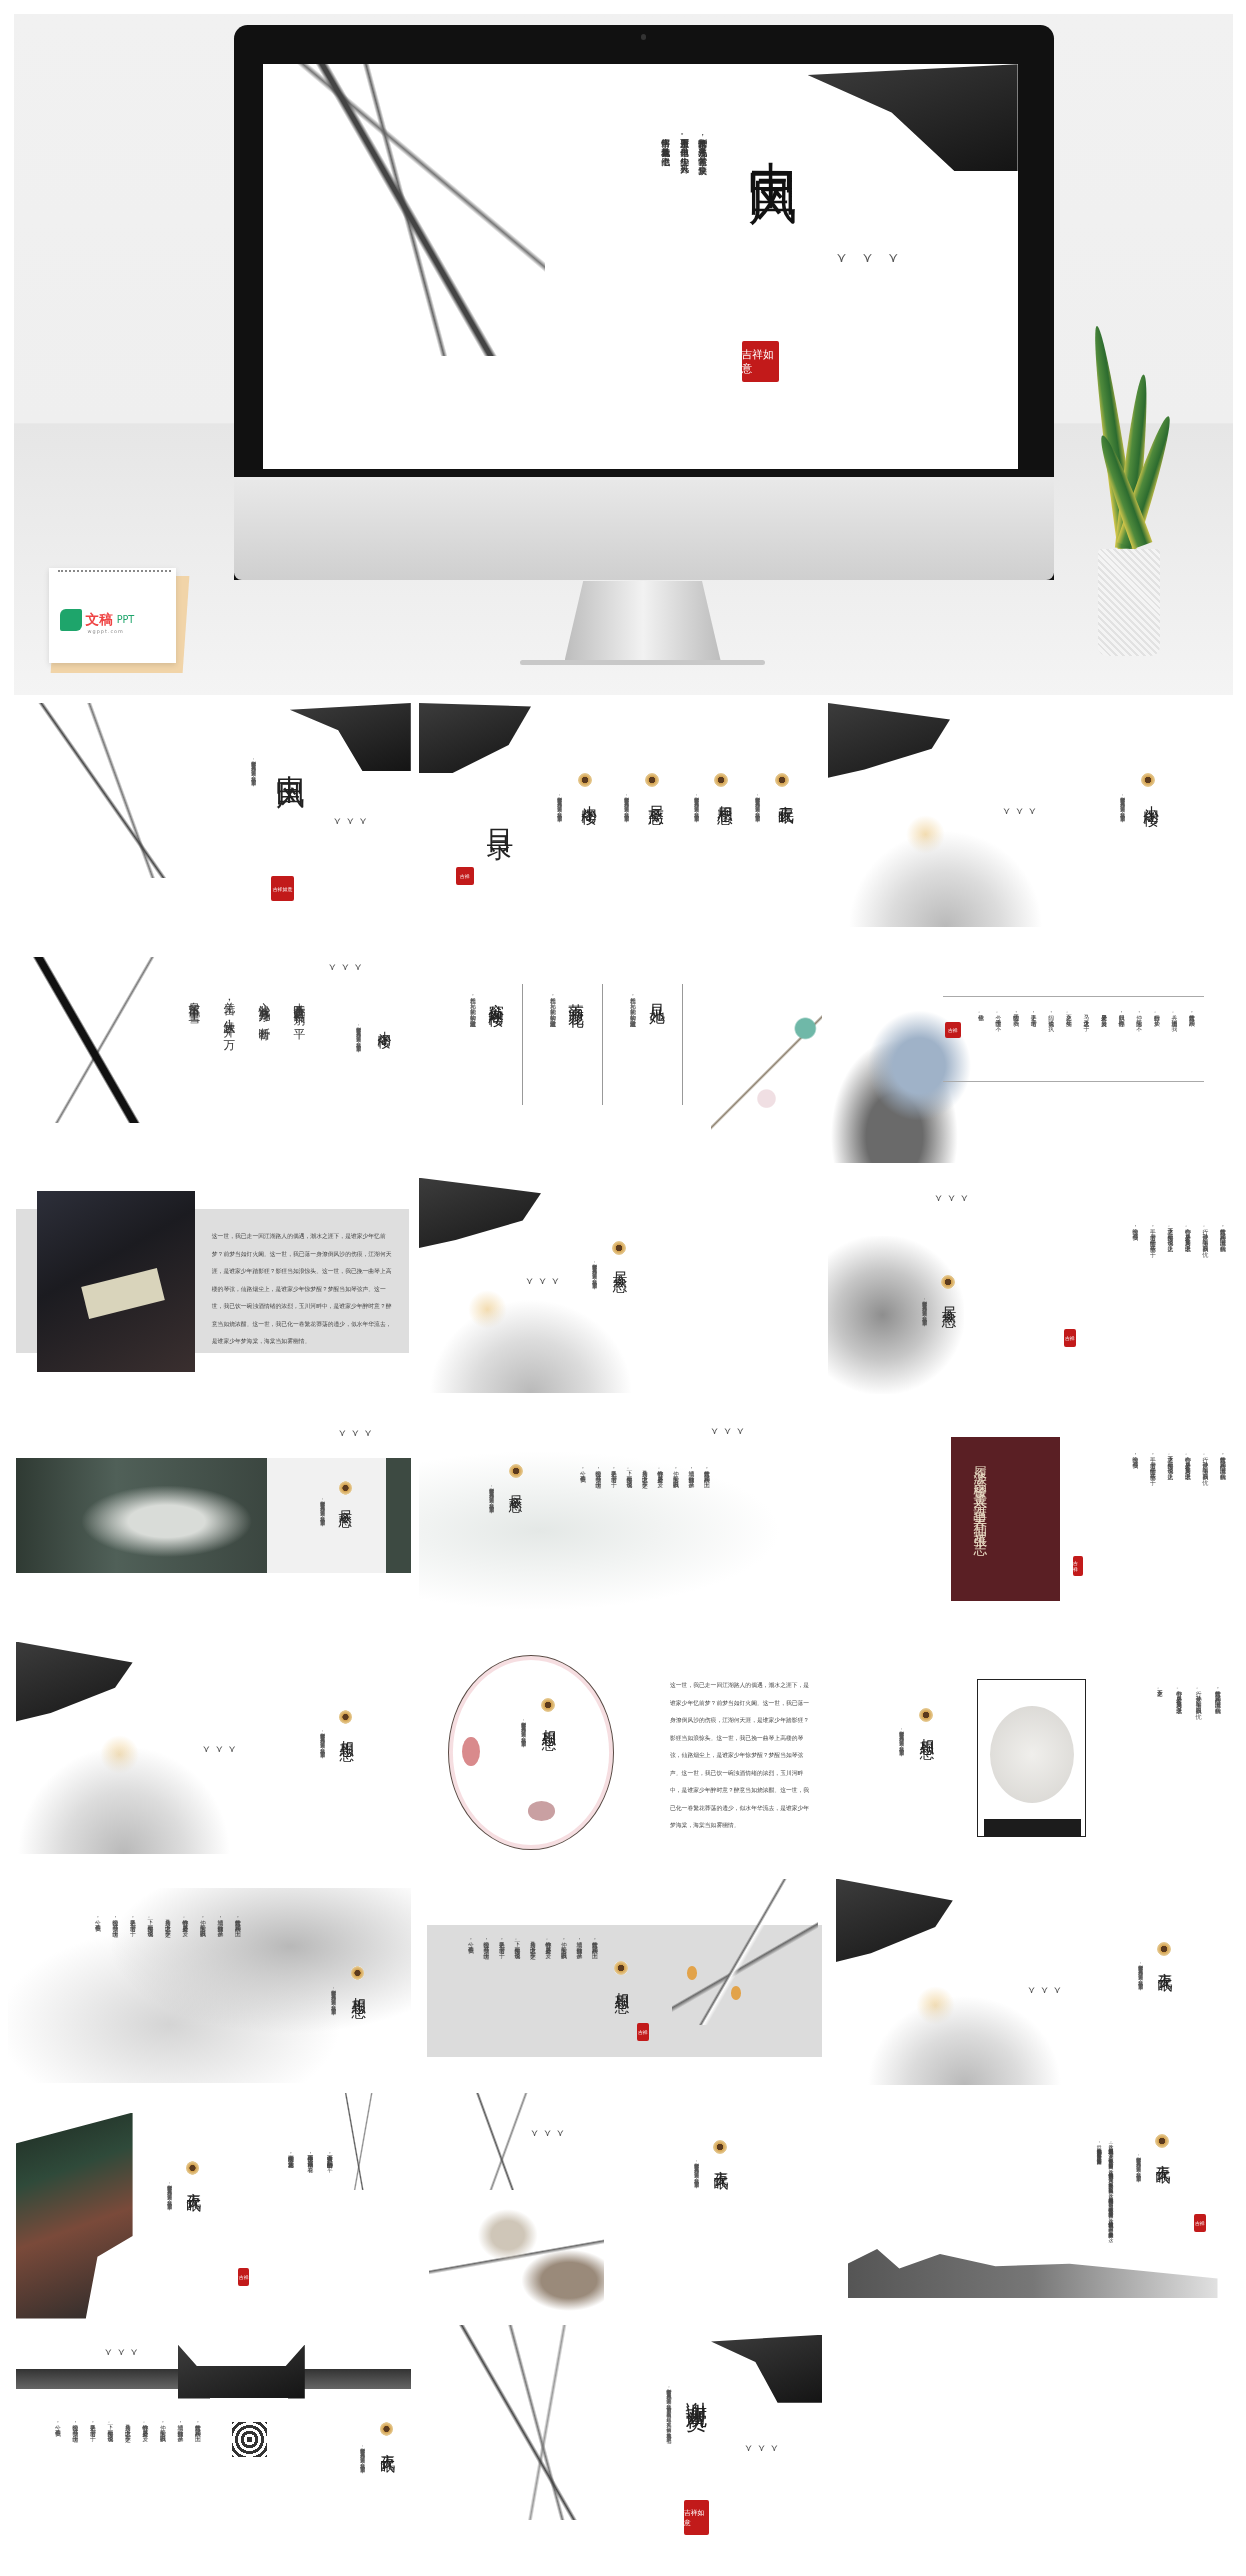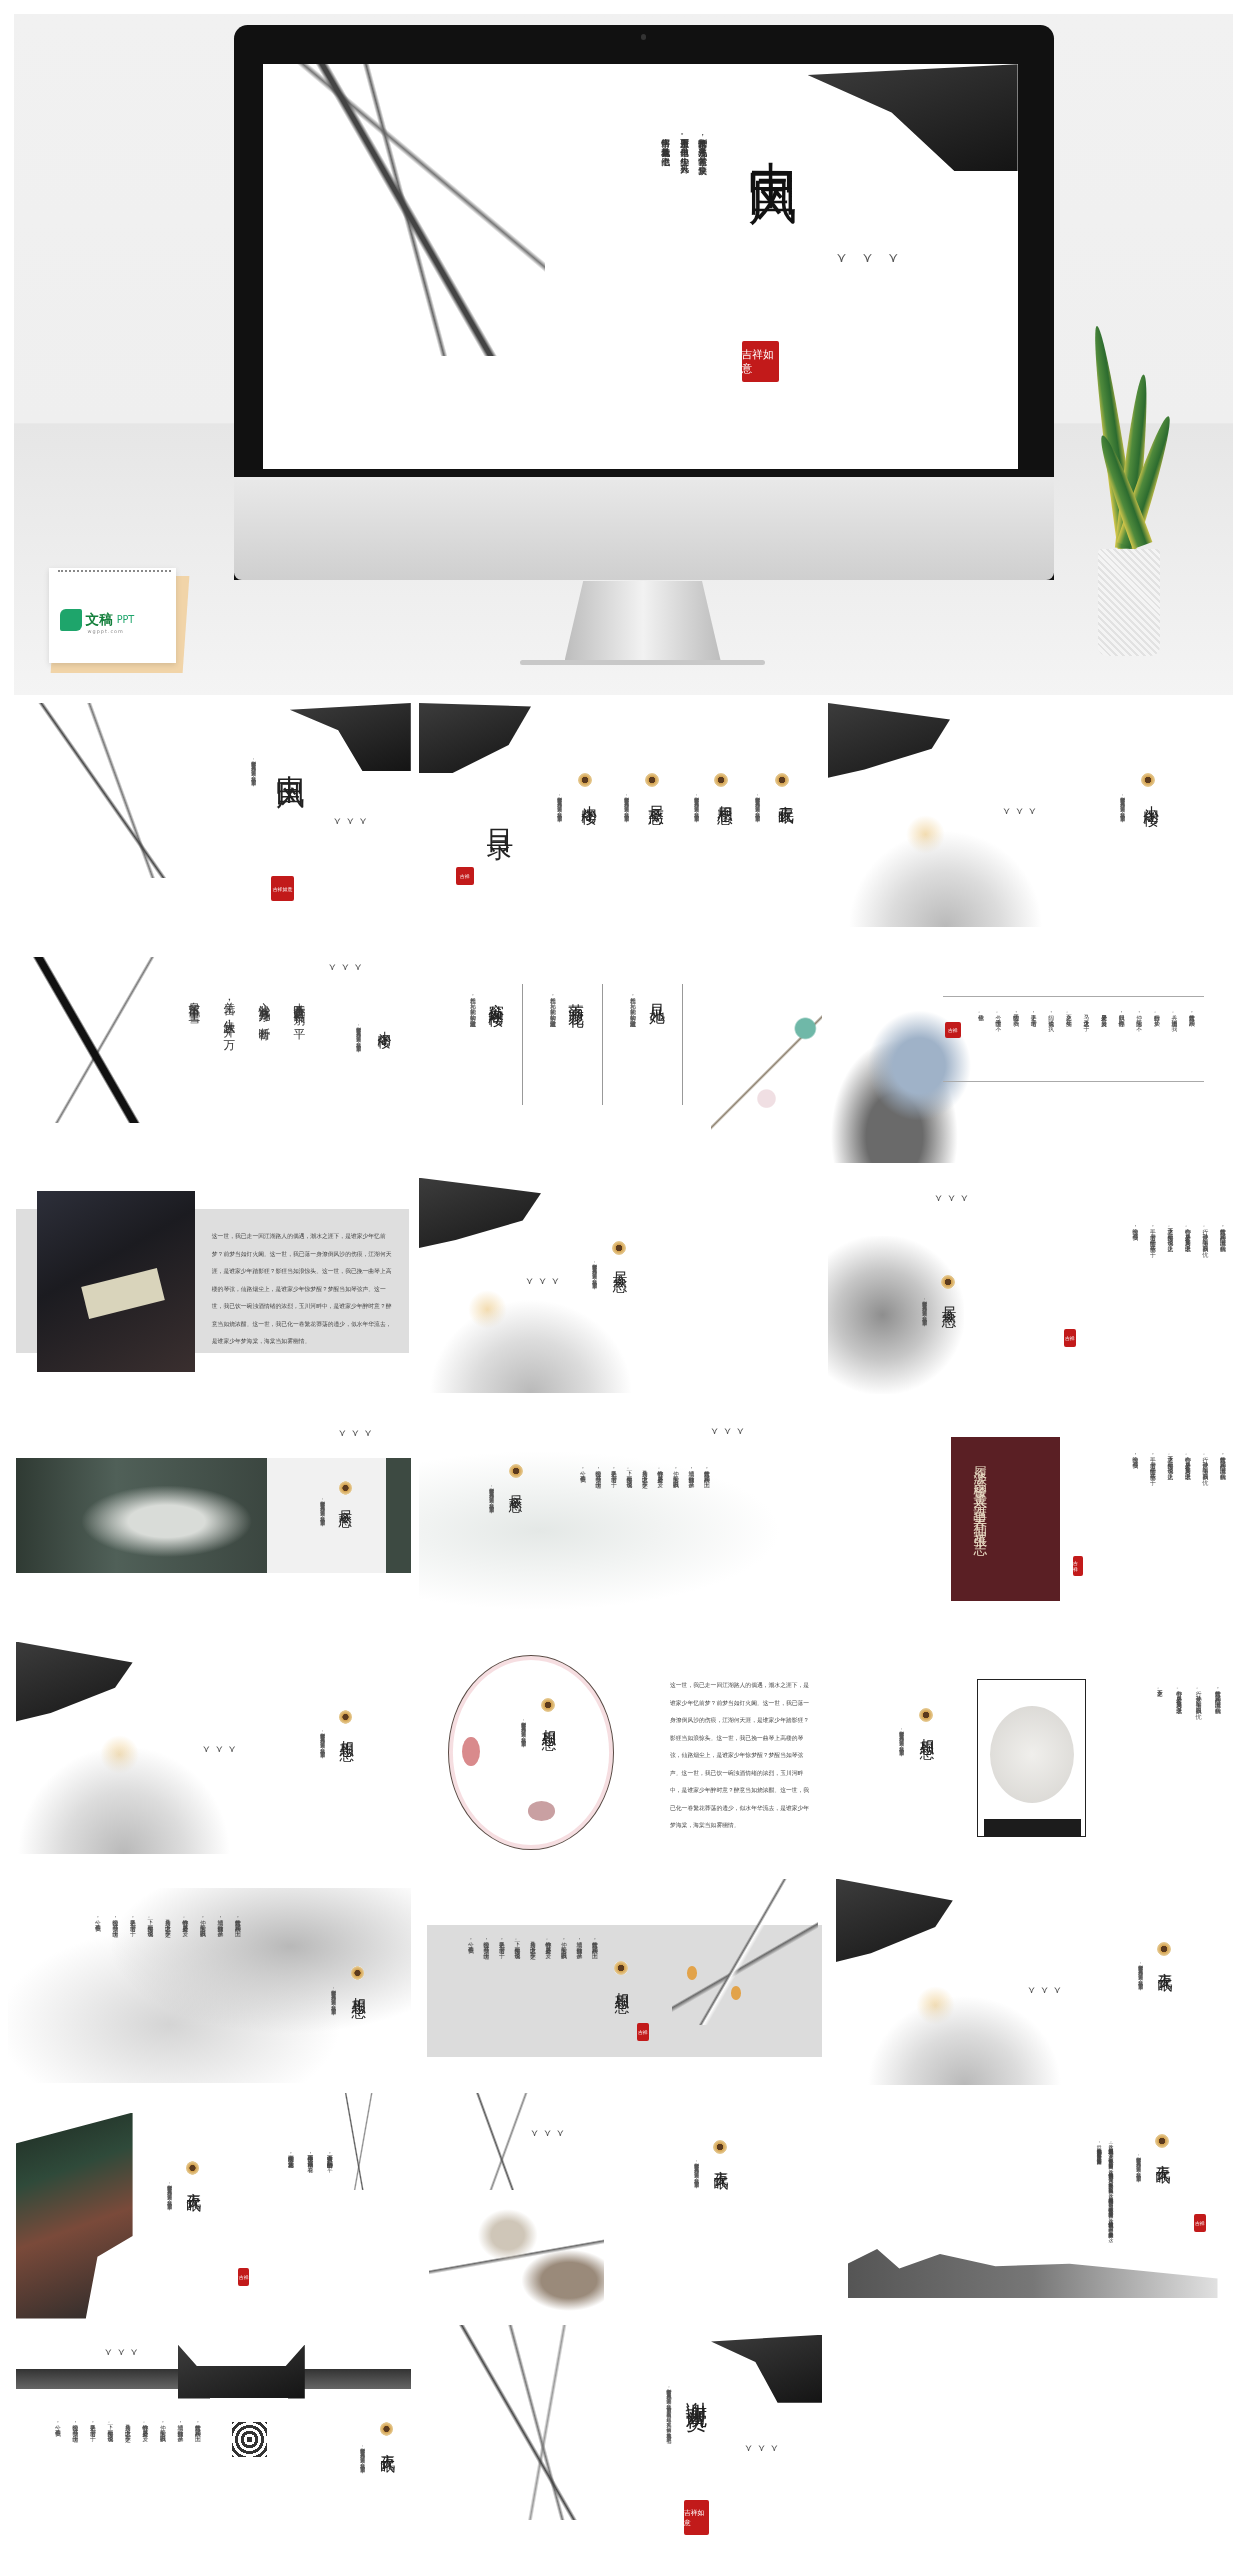--- a/index.html
+++ b/index.html
@@ -14,21 +14,21 @@
   .chin { position: absolute; left: 220px; top: 463px; width: 820px; height: 103px; background: linear-gradient(#e9e9e9, #cfcfcf); border-radius: 0 0 7.8px 7.8px; }
   .stand { position: absolute; left: 551px; top: 567px; width: 156px; height: 80px; background: linear-gradient(90deg, #bdbdbd, #f2f2f2 50%, #bdbdbd); clip-path: polygon(12% 0, 88% 0, 100% 100%, 0 100%); }
   .stand-base { position: absolute; left: 506px; top: 646px; width: 245px; height: 5.8px; background: #c8c8c8; border-radius: 2.9px; }
 
   .calendar { position: absolute; left: 35px; top: 545px; width: 146px; height: 117px; }
   .cal-back { position: absolute; left: 5.8px; top: 17.5px; width: 132px; height: 97px; background: #f1d4a8; transform: skewX(-4deg); }
   .cal-front { position: absolute; left: 0; top: 9.7px; width: 127px; height: 95px; background: #fff; box-shadow: 0 1.9px 5.8px rgba(0,0,0,.12); }
   .cal-rings { position: absolute; left: 9.7px; top: 1.9px; width: 113px; height: 7.8px; border-top: 2.9px dotted #888; }
   .cal-logo { position: absolute; left: 11.7px; top: 41px; display: flex; align-items: center; gap: 3.9px; }
   .cal-mark { width: 21.4px; height: 21.4px; background: #1ea56b; border-radius: 5.8px 1.9px 5.8px 1.9px; }
-  .cal-text { font-family: "DejaVu Sans", sans-serif; font-size: 13.6px; color: #15803d; font-weight: bold; }
+  .cal-text { font-family: "DejaVu Sans", sans-serif; font-size: 13.6px; color: #ef4444; font-weight: bold; }
   .cal-ppt { font-family: "DejaVu Sans", sans-serif; font-size: 9.7px; color: #1ea56b; }
   .cal-url { position: absolute; left: 39px; top: 60px; font-size: 4.9px; color: #888; font-family: "DejaVu Sans", sans-serif; letter-spacing: 1px; }
 
   .plant { position: absolute; left: 1061px; top: 292px; width: 107px; height: 350px; }
   .leaf { position: absolute; bottom: 107px; width: 21.4px; background: linear-gradient(90deg, #d8c84a, #4f8a3c 30%, #2c6b2f 70%, #c9c048); border-radius: 50% 50% 0 0 / 100% 100% 0 0; }
   .pot { position: absolute; left: 23.4px; bottom: 0; width: 62px; height: 107px; background: repeating-linear-gradient(45deg, #f4f4f4 0 2.9px, #e2e2e2 2.9px 4.9px); border-radius: 3.9px 3.9px 9.7px 9.7px; }
 
   
   .slide { position: absolute; width: 403px; height: 226px; background: #fff; overflow: hidden; }
   .vt { writing-mode: vertical-rl; font-family: "DejaVu Serif", serif; }

